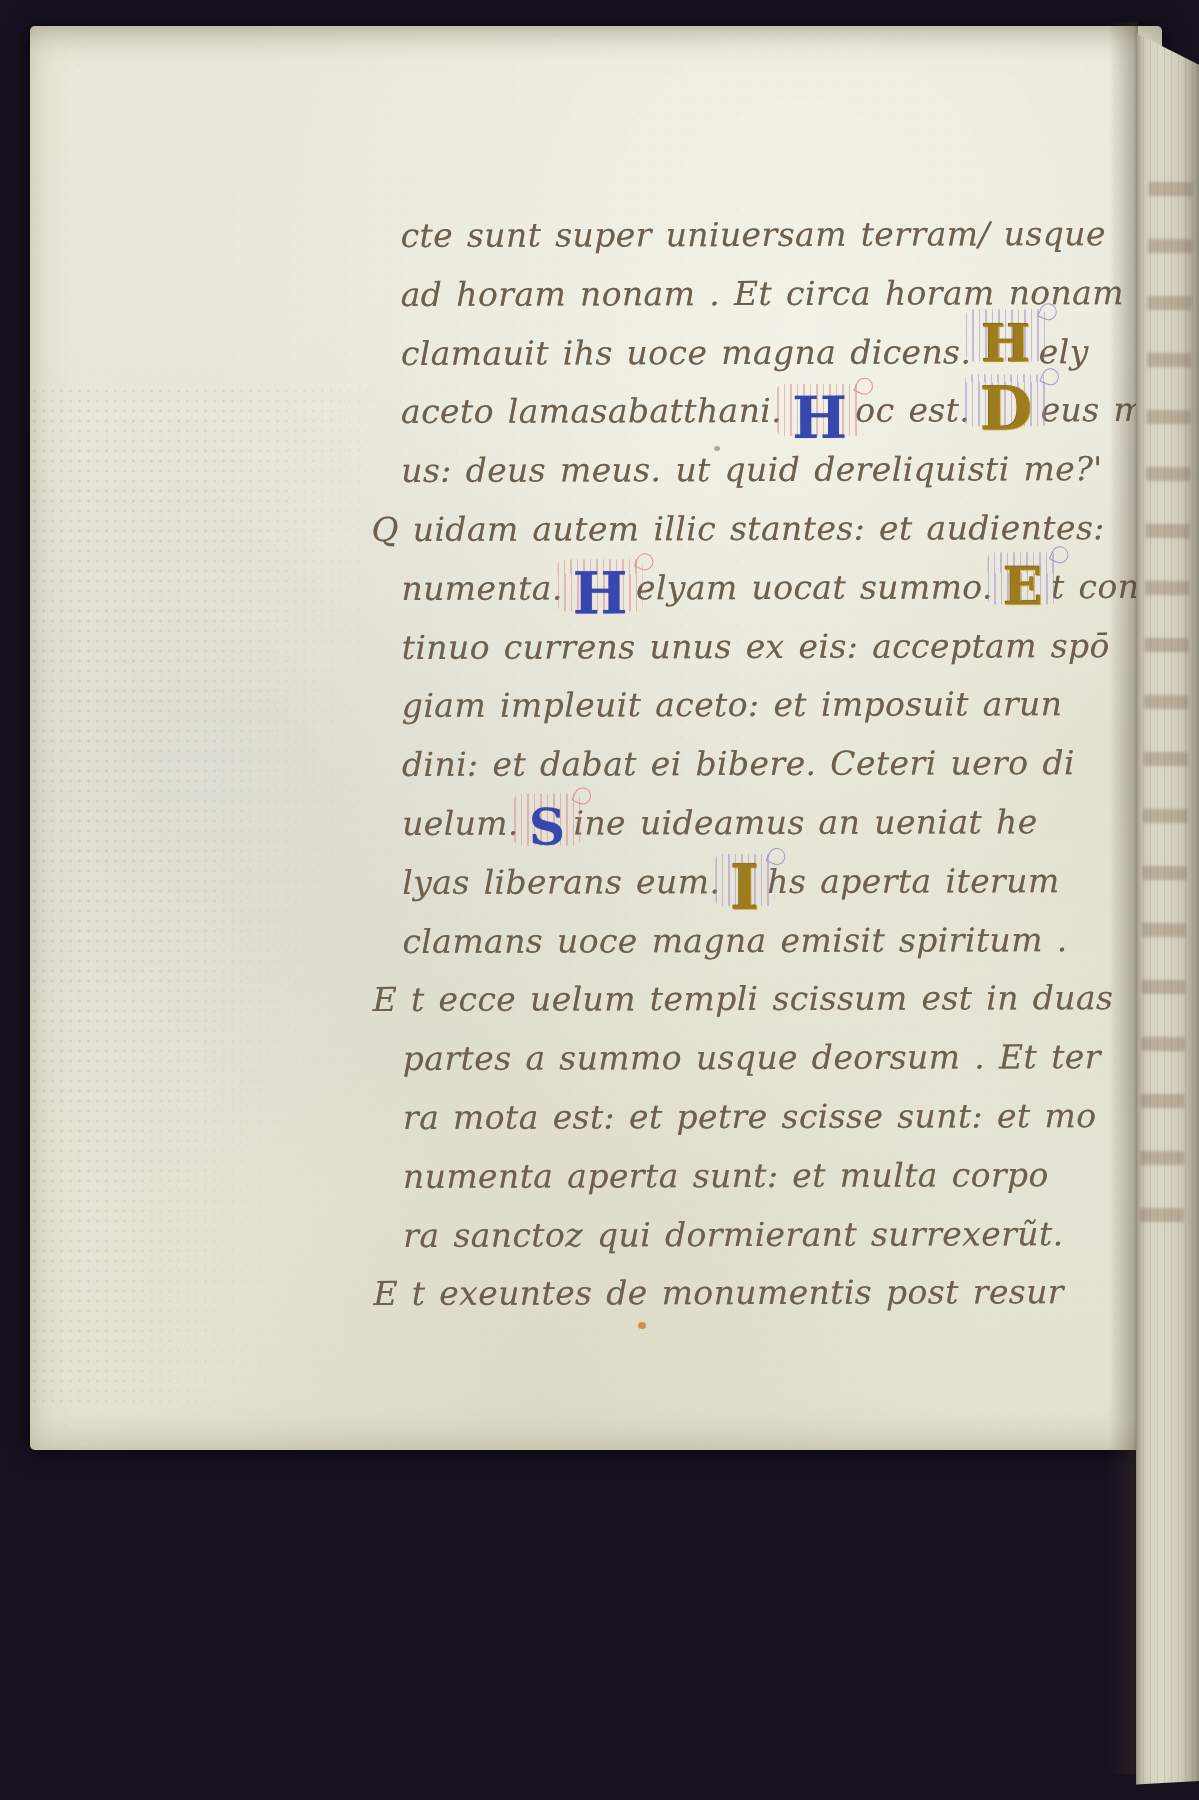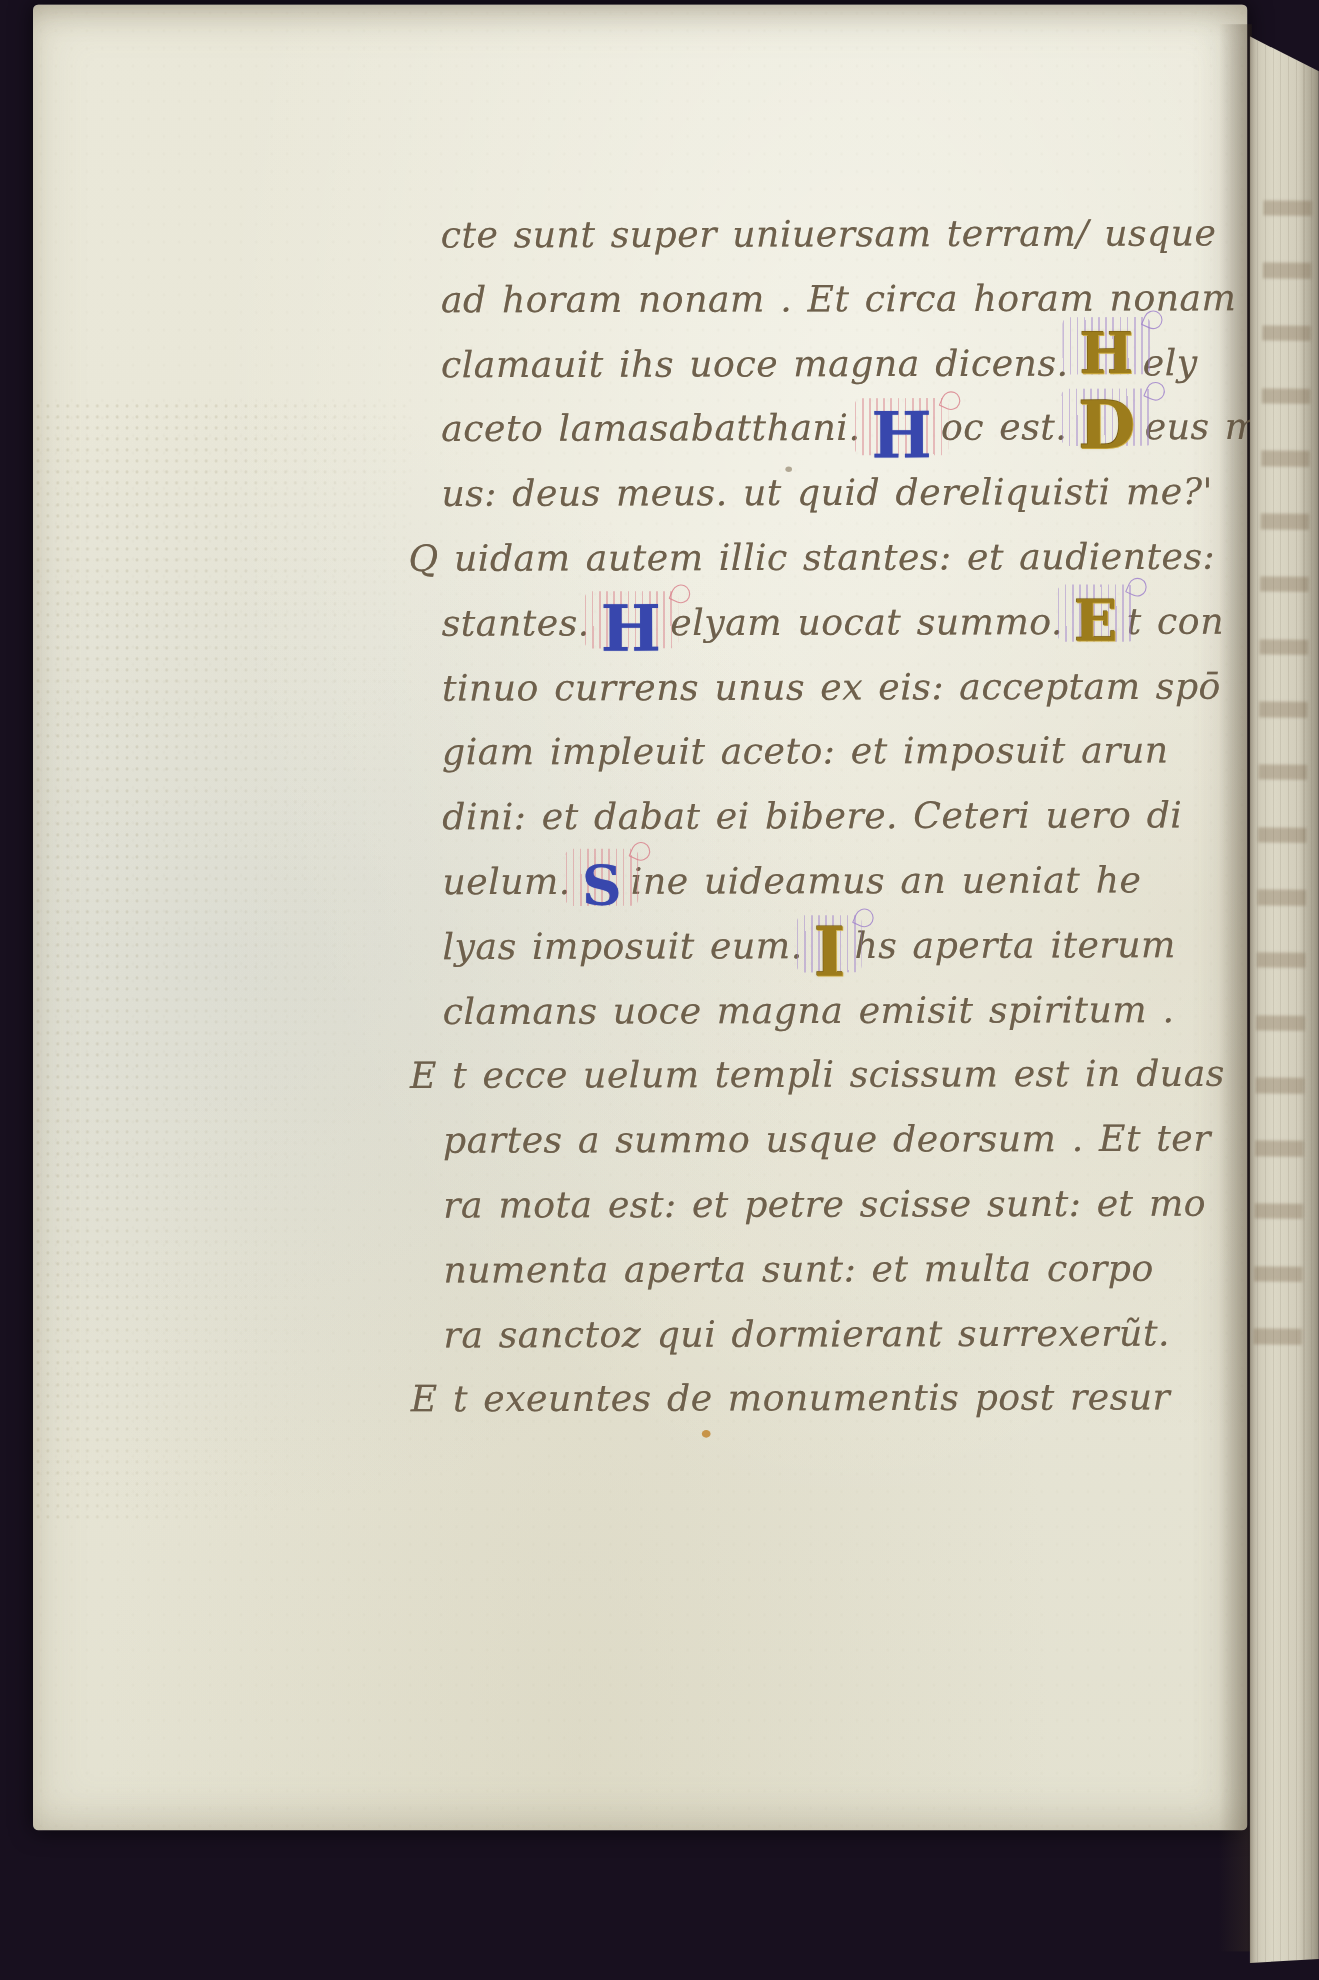--- a/index.html
+++ b/index.html
@@ -3,33 +3,34 @@
 <meta charset="utf-8">
 <style>
   html,body{margin:0;padding:0;}
   body{
     width:1199px;height:1800px;position:relative;overflow:hidden;
     background:#18101f;
     font-family:"DejaVu Serif", serif;
   }
   
   .page{
-    position:absolute;left:30px;top:4px;width:1104px;height:1660px;
+    position:absolute;left:30px;top:26px;width:1104px;height:1424px;
     border-radius:5px;
     background:
       radial-gradient(ellipse at 16% 52%, rgba(173,184,192,.20), transparent 42%),
       radial-gradient(ellipse at 68% 22%, rgba(255,255,250,.45), transparent 55%),
       radial-gradient(ellipse at 45% 96%, rgba(206,200,174,.30), transparent 50%),
       radial-gradient(ellipse at 95% 50%, rgba(200,193,165,.28), transparent 40%),
       linear-gradient(175deg,#eae8d9 0%, #e8e6d7 55%, #e3e1d0 100%);
     box-shadow:
       inset 0 0 46px rgba(150,140,110,.28),
       inset -16px 0 34px rgba(120,110,88,.22),
       inset 0 14px 24px -12px rgba(120,110,88,.35),
       0 0 20px rgba(0,0,0,.65);
+    padding-left: 28px;
   }
   
   .dots-a{
     position:absolute;left:0;top:360px;width:340px;height:1020px;
     background-image:radial-gradient(rgba(158,148,112,.55) 1px, transparent 1.7px);
     background-size:9px 10px;
     opacity:.38;
     -webkit-mask-image:linear-gradient(100deg,#000 30%, transparent 80%);
     mask-image:linear-gradient(100deg,#000 30%, transparent 80%);
   }
@@ -126,31 +127,31 @@
     <div class="line"><span class="seg">ad horam nonam . Et circa horam nonam</span></div>
 
     <div class="line"><span class="seg">clamauit ihs uoce magna dicens.</span><span class="init gold pw pw-purple i-goldH">H</span><span class="seg">ely</span></div>
 
     <div class="line"><span class="seg">aceto lamasabatthani.</span><span class="init blue pw pw-red i-blueH4">H</span><span class="seg">oc est.</span><span class="init gold pw pw-purple i-goldD">D</span><span class="seg">eus me</span></div>
 
     <div class="line"><span class="seg">us: deus meus. ut quid dereliquisti me?'</span></div>
 
     <div class="line outdent"><span class="seg">Q uidam autem illic stantes: et audientes:</span></div>
 
-    <div class="line"><span class="seg">stantes.</span><span class="init blue pw pw-red i-blueH7">H</span><span class="seg">elyam uocat summo.</span><span class="init gold pw pw-purple i-goldE">E</span><span class="seg">t con</span></div>
+    <div class="line"><span class="seg">numenta.</span><span class="init blue pw pw-red i-blueH7">H</span><span class="seg">elyam uocat summo.</span><span class="init gold pw pw-purple i-goldE">E</span><span class="seg">t con</span></div>
 
     <div class="line"><span class="seg">tinuo currens unus ex eis: acceptam spō</span></div>
 
     <div class="line"><span class="seg">giam impleuit aceto: et imposuit arun</span></div>
 
     <div class="line"><span class="seg">dini: et dabat ei bibere.  Ceteri uero di</span></div>
 
     <div class="line"><span class="seg">uelum.</span><span class="init blue pw pw-red i-blueS">S</span><span class="seg">ine uideamus an ueniat he</span></div>
 
-    <div class="line"><span class="seg">lyas imposuit eum.</span><span class="init gold pw pw-purple i-goldI">I</span><span class="seg">hs aperta iterum</span></div>
+    <div class="line"><span class="seg">lyas liberans eum.</span><span class="init gold pw pw-purple i-goldI">I</span><span class="seg">hs aperta iterum</span></div>
 
     <div class="line"><span class="seg">clamans uoce magna emisit spiritum .</span></div>
 
     <div class="line outdent"><span class="seg">E t ecce uelum templi scissum est in duas</span></div>
 
     <div class="line"><span class="seg">partes a summo usque deorsum . Et ter</span></div>
 
     <div class="line"><span class="seg">ra mota est: et petre scisse sunt: et mo</span></div>
 
     <div class="line"><span class="seg">numenta aperta sunt: et multa corpo</span></div>

